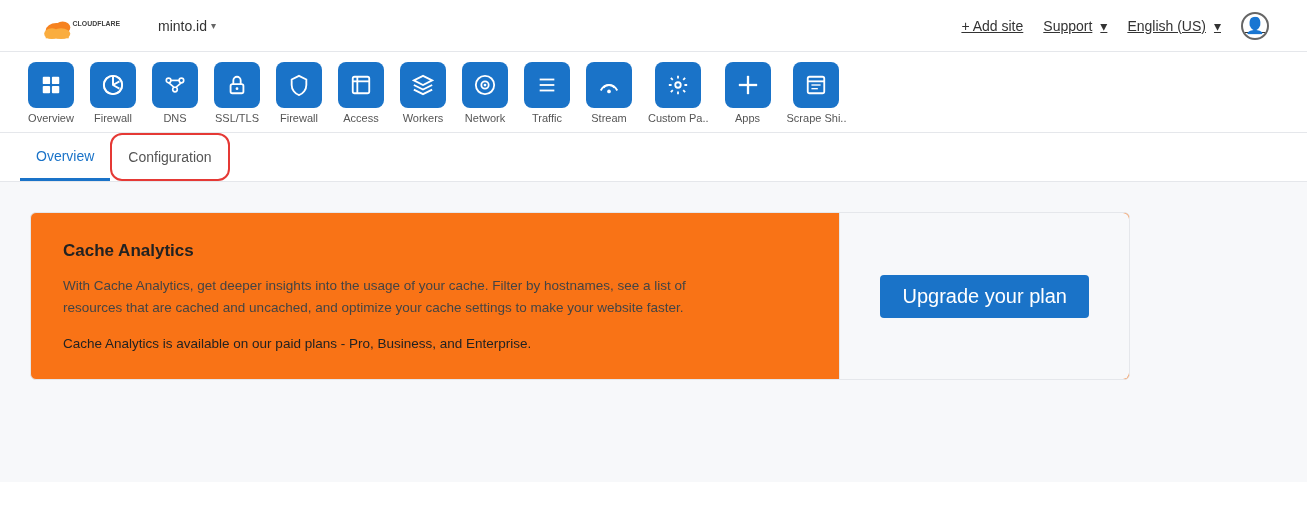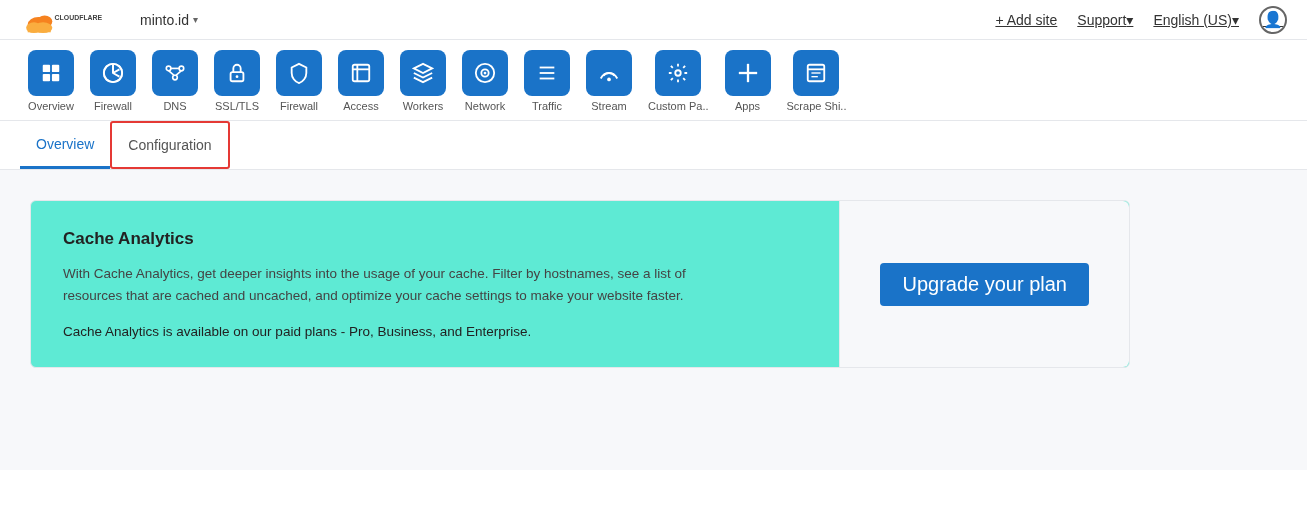--- a/index.html
+++ b/index.html
@@ -2,22 +2,22 @@
 <html><head>
   <meta charset="utf-8">
   <style>
     * { box-sizing: border-box; margin: 0; padding: 0; }
     body { font-family: -apple-system, BlinkMacSystemFont, 'Segoe UI', Arial, sans-serif; background: #fff; color: #333; font-size: 13px; }
 
     
     .topbar {
       display: flex;
       align-items: center;
-      padding: 0 20px;
-      height: 40px;
+      padding: 0 38px;
+      height: 52px;
       border-bottom: 1px solid #e5e7eb;
       background: #fff;
     }
     .logo-area {
       display: flex;
       align-items: center;
       gap: 8px;
       margin-right: 20px;
     }
     .logo-svg { width: 100px; height: 36px; }
@@ -43,21 +43,21 @@
       font-size: 14px;
       color: #333;
       cursor: pointer;
       text-decoration: none;
       border: none;
       background: none;
     }
     .support-btn, .lang-btn {
       display: flex;
       align-items: center;
-      gap: 0;
+      gap: 8px;
       font-size: 14px;
       color: #333;
       cursor: pointer;
       border: none;
       background: none;
     }
     .user-icon {
       width: 28px;
       height: 28px;
       border-radius: 50%;
@@ -127,34 +127,34 @@
       border-bottom: 3px solid transparent;
       margin-bottom: -1px;
     }
     .tab.active {
       color: #1a73c8;
       border-bottom: 3px solid #1a73c8;
       font-weight: 500;
     }
     .tab.outlined {
       border: 2px solid #e53935;
-      border-radius: 3px;
+      border-radius: 12px;
       color: #555;
       border-bottom: 2px solid #e53935;
       margin-bottom: 0;
     }
 
     
     .main-content {
       padding: 30px 30px;
       background: #f7f8fa;
       min-height: 300px;
     }
     .card {
-      background: #5eead4;
+      background: #f97316;
       border: 1px solid #e5e7eb;
       border-radius: 6px;
       display: flex;
       align-items: stretch;
       max-width: 1100px;
     }
     .card-body {
       flex: 1;
       padding: 28px 32px;
     }

